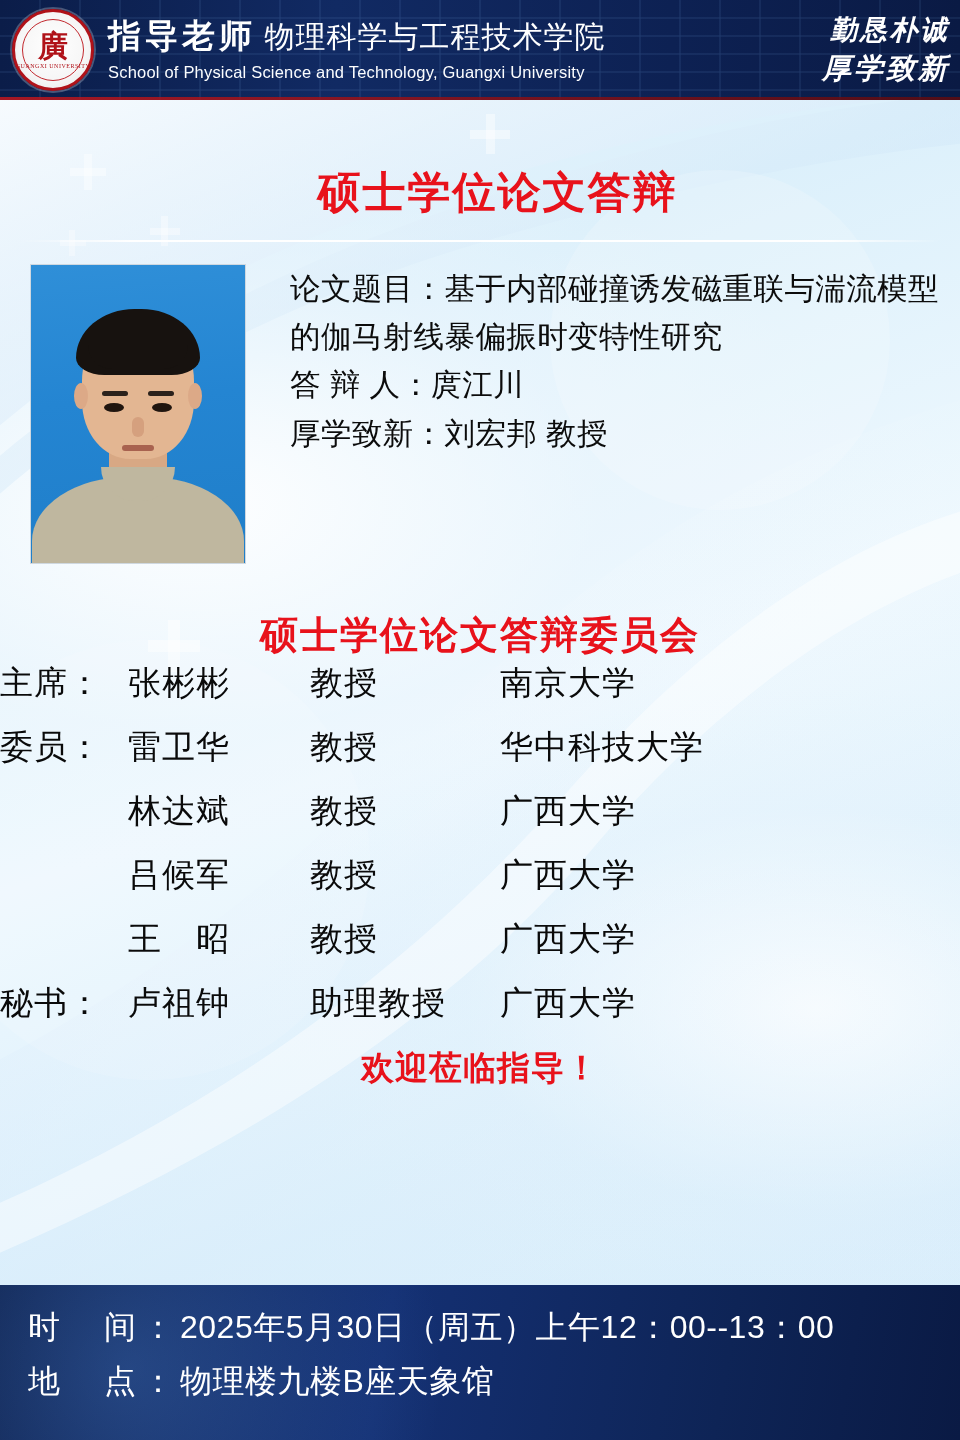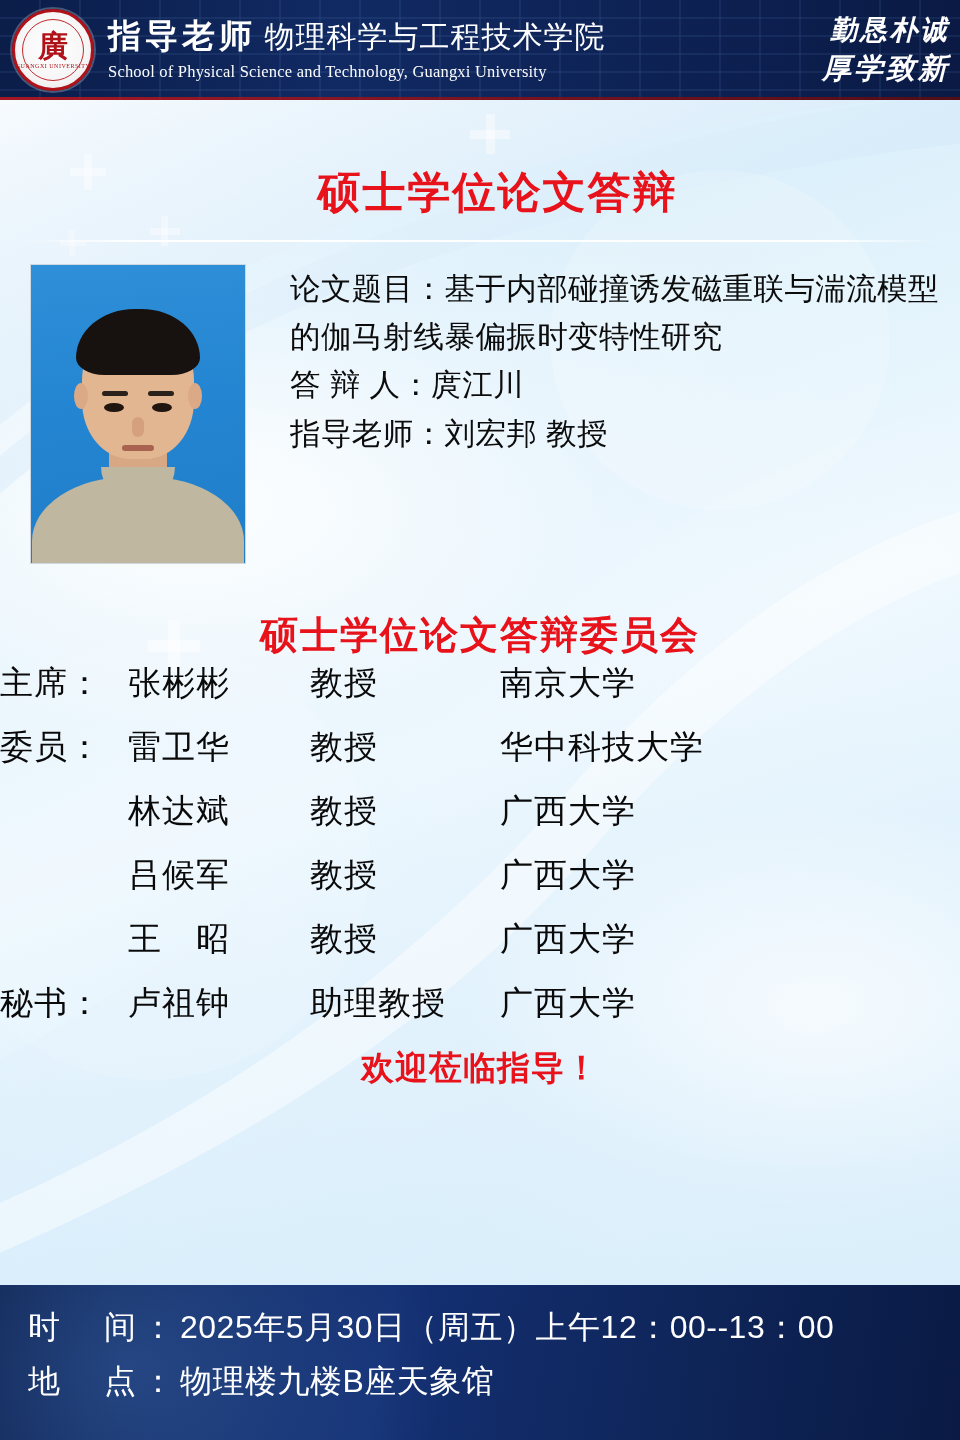--- a/index.html
+++ b/index.html
@@ -106,21 +106,20 @@
   .h-cn .uni {
     font-size: 33px;
     font-weight: bold;
     letter-spacing: 4px;
   }
   .h-en {
     font-size: 16.5px;
     margin-top: 7px;
     letter-spacing: 0.2px;
     white-space: nowrap;
-    font-family: Liberation Serif, serif;
   }
   .motto {
     position: relative;
     margin-right: 10px;
     color: #ffffff;
     text-align: right;
     font-family: Liberation Sans, sans-serif;
     font-style: italic;
     flex: 0 0 auto;
   }
@@ -428,21 +427,21 @@
         <div class="ph-brow-r"></div>
         <div class="ph-eye-l"></div>
         <div class="ph-eye-r"></div>
         <div class="ph-nose"></div>
         <div class="ph-mouth"></div>
       </div>
 
       <div class="info-text">
         <div class="line">论文题目：基于内部碰撞诱发磁重联与湍流模型的伽马射线暴偏振时变特性研究</div>
         <div class="line">答  辩  人：庹江川</div>
-        <div class="line">指导老师：刘宏邦 教授</div>
+        <div class="line">厚学致新：刘宏邦 教授</div>
       </div>
     </div>
 
     <div class="committee-title">硕士学位论文答辩委员会</div>
 
     <div class="members">
       <div class="m-row">
         <span class="m-role">主席：</span>
         <span class="m-name">张彬彬</span>
         <span class="m-rank">教授</span>

